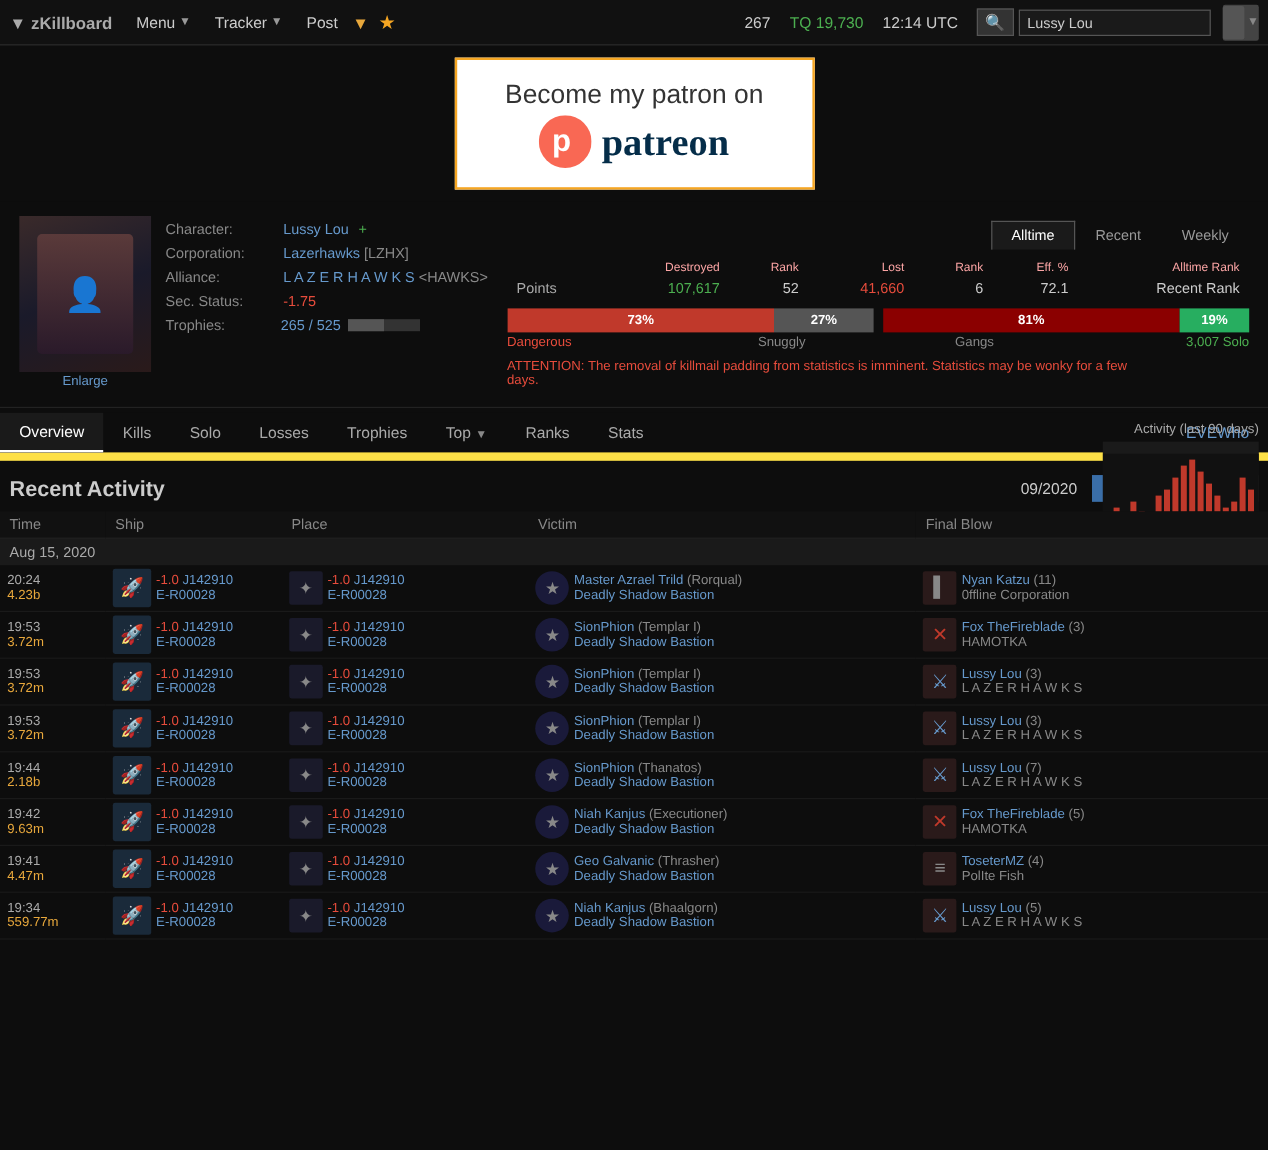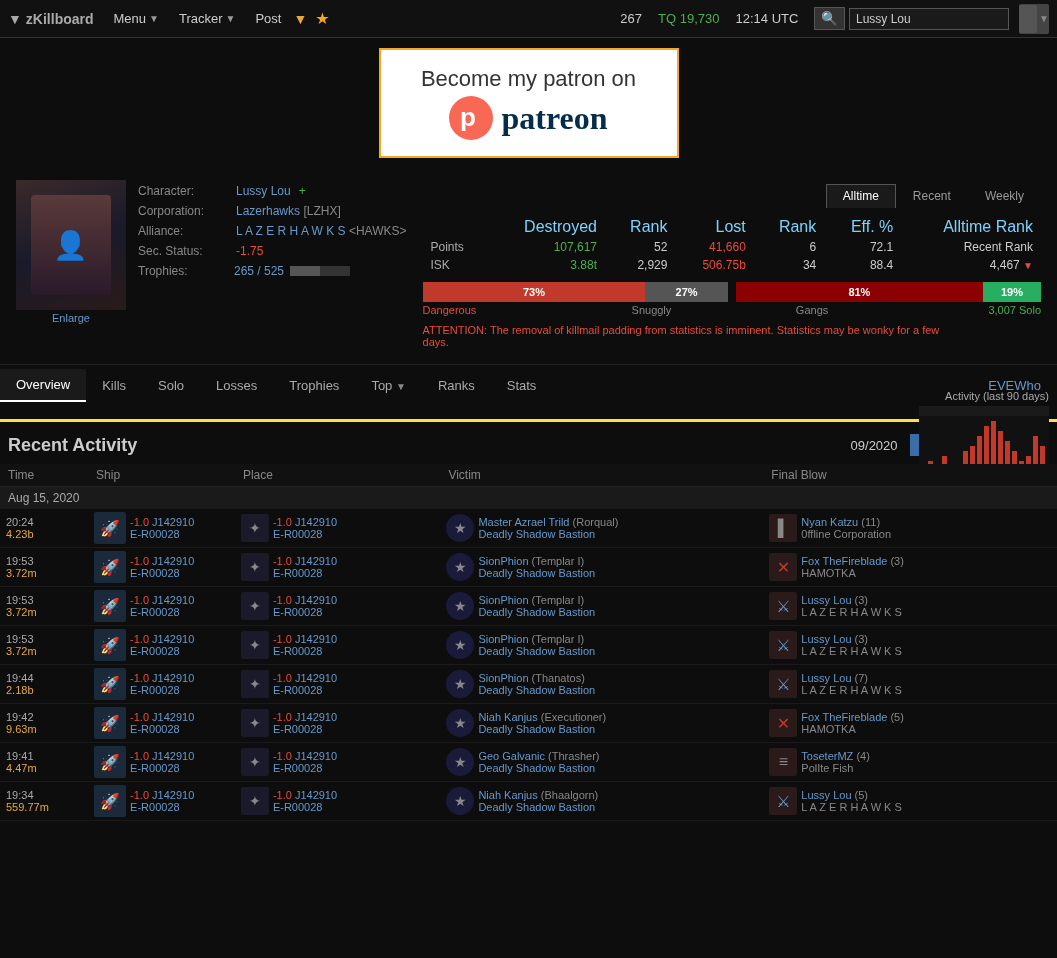--- a/index.html
+++ b/index.html
@@ -41,41 +41,41 @@
     .trophies-progress { width: 60px; height: 10px; background: #333; position: relative; }
     .trophies-progress-fill { height: 100%; background: #555; }
     .plus-icon { color: #4caf50; cursor: pointer; }
 
     
     .stats-section { flex: 1; padding: 4px 0; }
     .stats-tabs { display: flex; gap: 0; justify-content: flex-end; margin-bottom: 8px; }
     .stats-tab { padding: 4px 16px; color: #999; cursor: pointer; border: 1px solid transparent; }
     .stats-tab.active { color: #fff; border: 1px solid #555; background: #1a1a1a; border-bottom: none; }
     .stats-table { width: 100%; border-collapse: collapse; }
-    .stats-table th { color: #7dd3fc; font-weight: normal; padding: 2px 8px; text-align: right; font-size: 16px; }
+    .stats-table th { color: #fca5a5; font-weight: normal; padding: 2px 8px; text-align: right; font-size: 10px; }
     .stats-table th:first-child { text-align: left; }
     .stats-table td { padding: 2px 8px; text-align: right; font-size: 12px; }
     .stats-table td:first-child { text-align: left; color: #aaa; }
     .stats-table td.green { color: #4caf50; }
     .stats-table td.red { color: #e74c3c; }
     .bars-row { display: flex; width: 100%; margin-top: 6px; }
     .bar-seg { display: flex; align-items: center; justify-content: center; height: 20px; font-size: 11px; color: #fff; font-weight: bold; }
     .bar-seg.red-bar { background: #c0392b; }
     .bar-seg.gray-bar { background: #555; }
     .bar-seg.dark-red-bar { background: #8b0000; }
     .bar-seg.green-bar { background: #27ae60; }
     .labels-row { display: flex; margin-top: 2px; font-size: 11px; }
     .label-seg { flex: 1; }
     .label-seg.red-lbl { color: #e74c3c; }
     .label-seg.gray-lbl { color: #888; text-align: center; }
     .label-seg.green-lbl { color: #4caf50; text-align: right; }
     .attention-msg { color: #e74c3c; font-size: 11px; margin-top: 8px; max-width: 520px; }
 
     
-    .tabs-bar { display: flex; align-items: center; border-bottom: 3px solid #fde047; padding: 0 0 17px 0; margin-top: 4px; background: #0d0d0d; }
+    .tabs-bar { display: flex; align-items: center; border-bottom: 7px solid #fde047; padding: 0 0 0 0; margin-top: 4px; background: #0d0d0d; }
     .tab-item { padding: 8px 16px; color: #aaa; cursor: pointer; font-size: 13px; }
     .tab-item.active { color: #fff; border-bottom: 2px solid #fff; background: #1a1a1a; }
     .tabs-spacer { flex: 1; }
     .evewho-link { color: #6699cc; font-size: 13px; padding: 8px 16px; cursor: pointer; }
 
     
     .recent-section { padding: 8px 0; }
     .recent-header { display: flex; align-items: center; gap: 16px; padding: 4px 8px 8px; }
     .recent-title { font-size: 18px; color: #ccc; font-weight: bold; }
     .recent-date-nav { display: flex; align-items: center; gap: 4px; margin-left: auto; }
@@ -236,32 +236,20 @@
       <tbody>
         <tr>
           <td>Points</td>
           <td class="green">107,617</td>
           <td>52</td>
           <td class="red">41,660</td>
           <td>6</td>
           <td>72.1</td>
           <td>Recent Rank</td>
         </tr>
-        <tr>
-          <td>ISK</td>
-          <td class="green">3.88t</td>
-          <td>2,929</td>
-          <td class="red">506.75b</td>
-          <td>34</td>
-          <td>88.4</td>
-          <td>
-            <span>4,467</span>
-            <span style="color:#e74c3c;font-size:10px;"> ▼</span>
-          </td>
-        </tr>
       </tbody>
     </table>
 
     <div style="margin-top:8px;">
       <div class="bars-row">
         <div class="bar-seg red-bar" style="flex:73;">73%</div>
         <div class="bar-seg gray-bar" style="flex:27;">27%</div>
         <div style="width:8px;"></div>
         <div class="bar-seg dark-red-bar" style="flex:81;">81%</div>
         <div class="bar-seg green-bar" style="flex:19;">19%</div>

